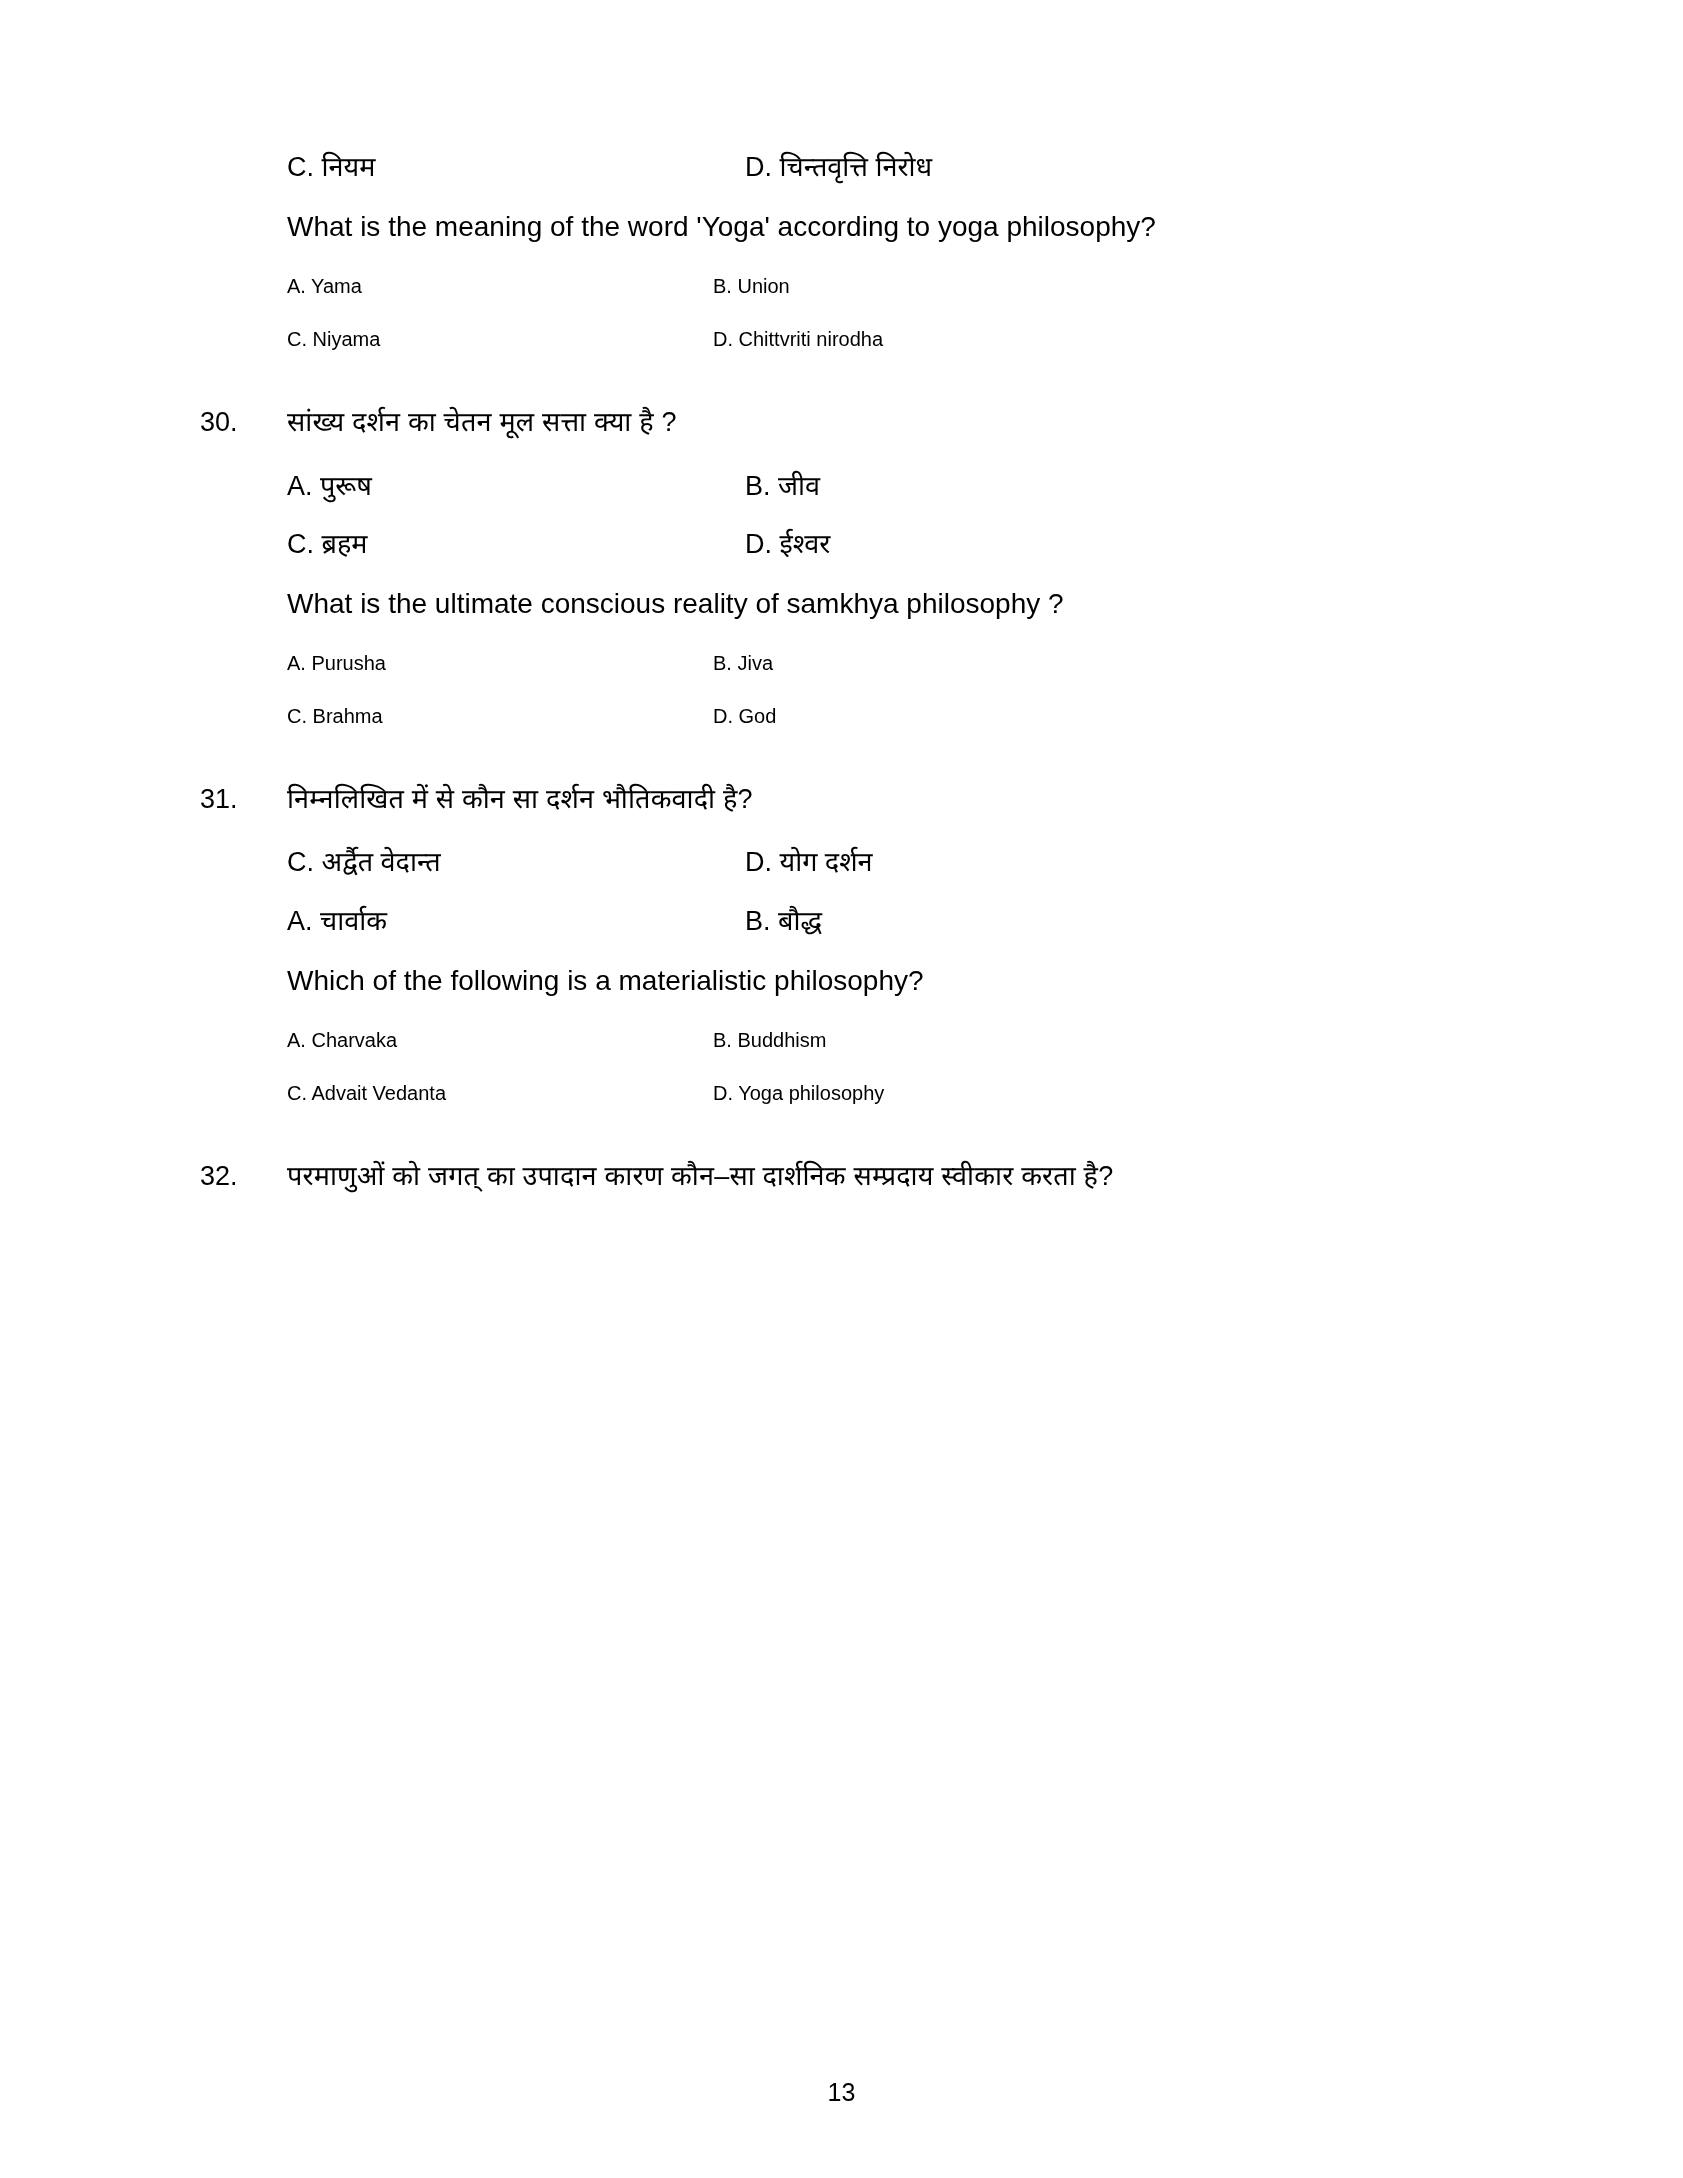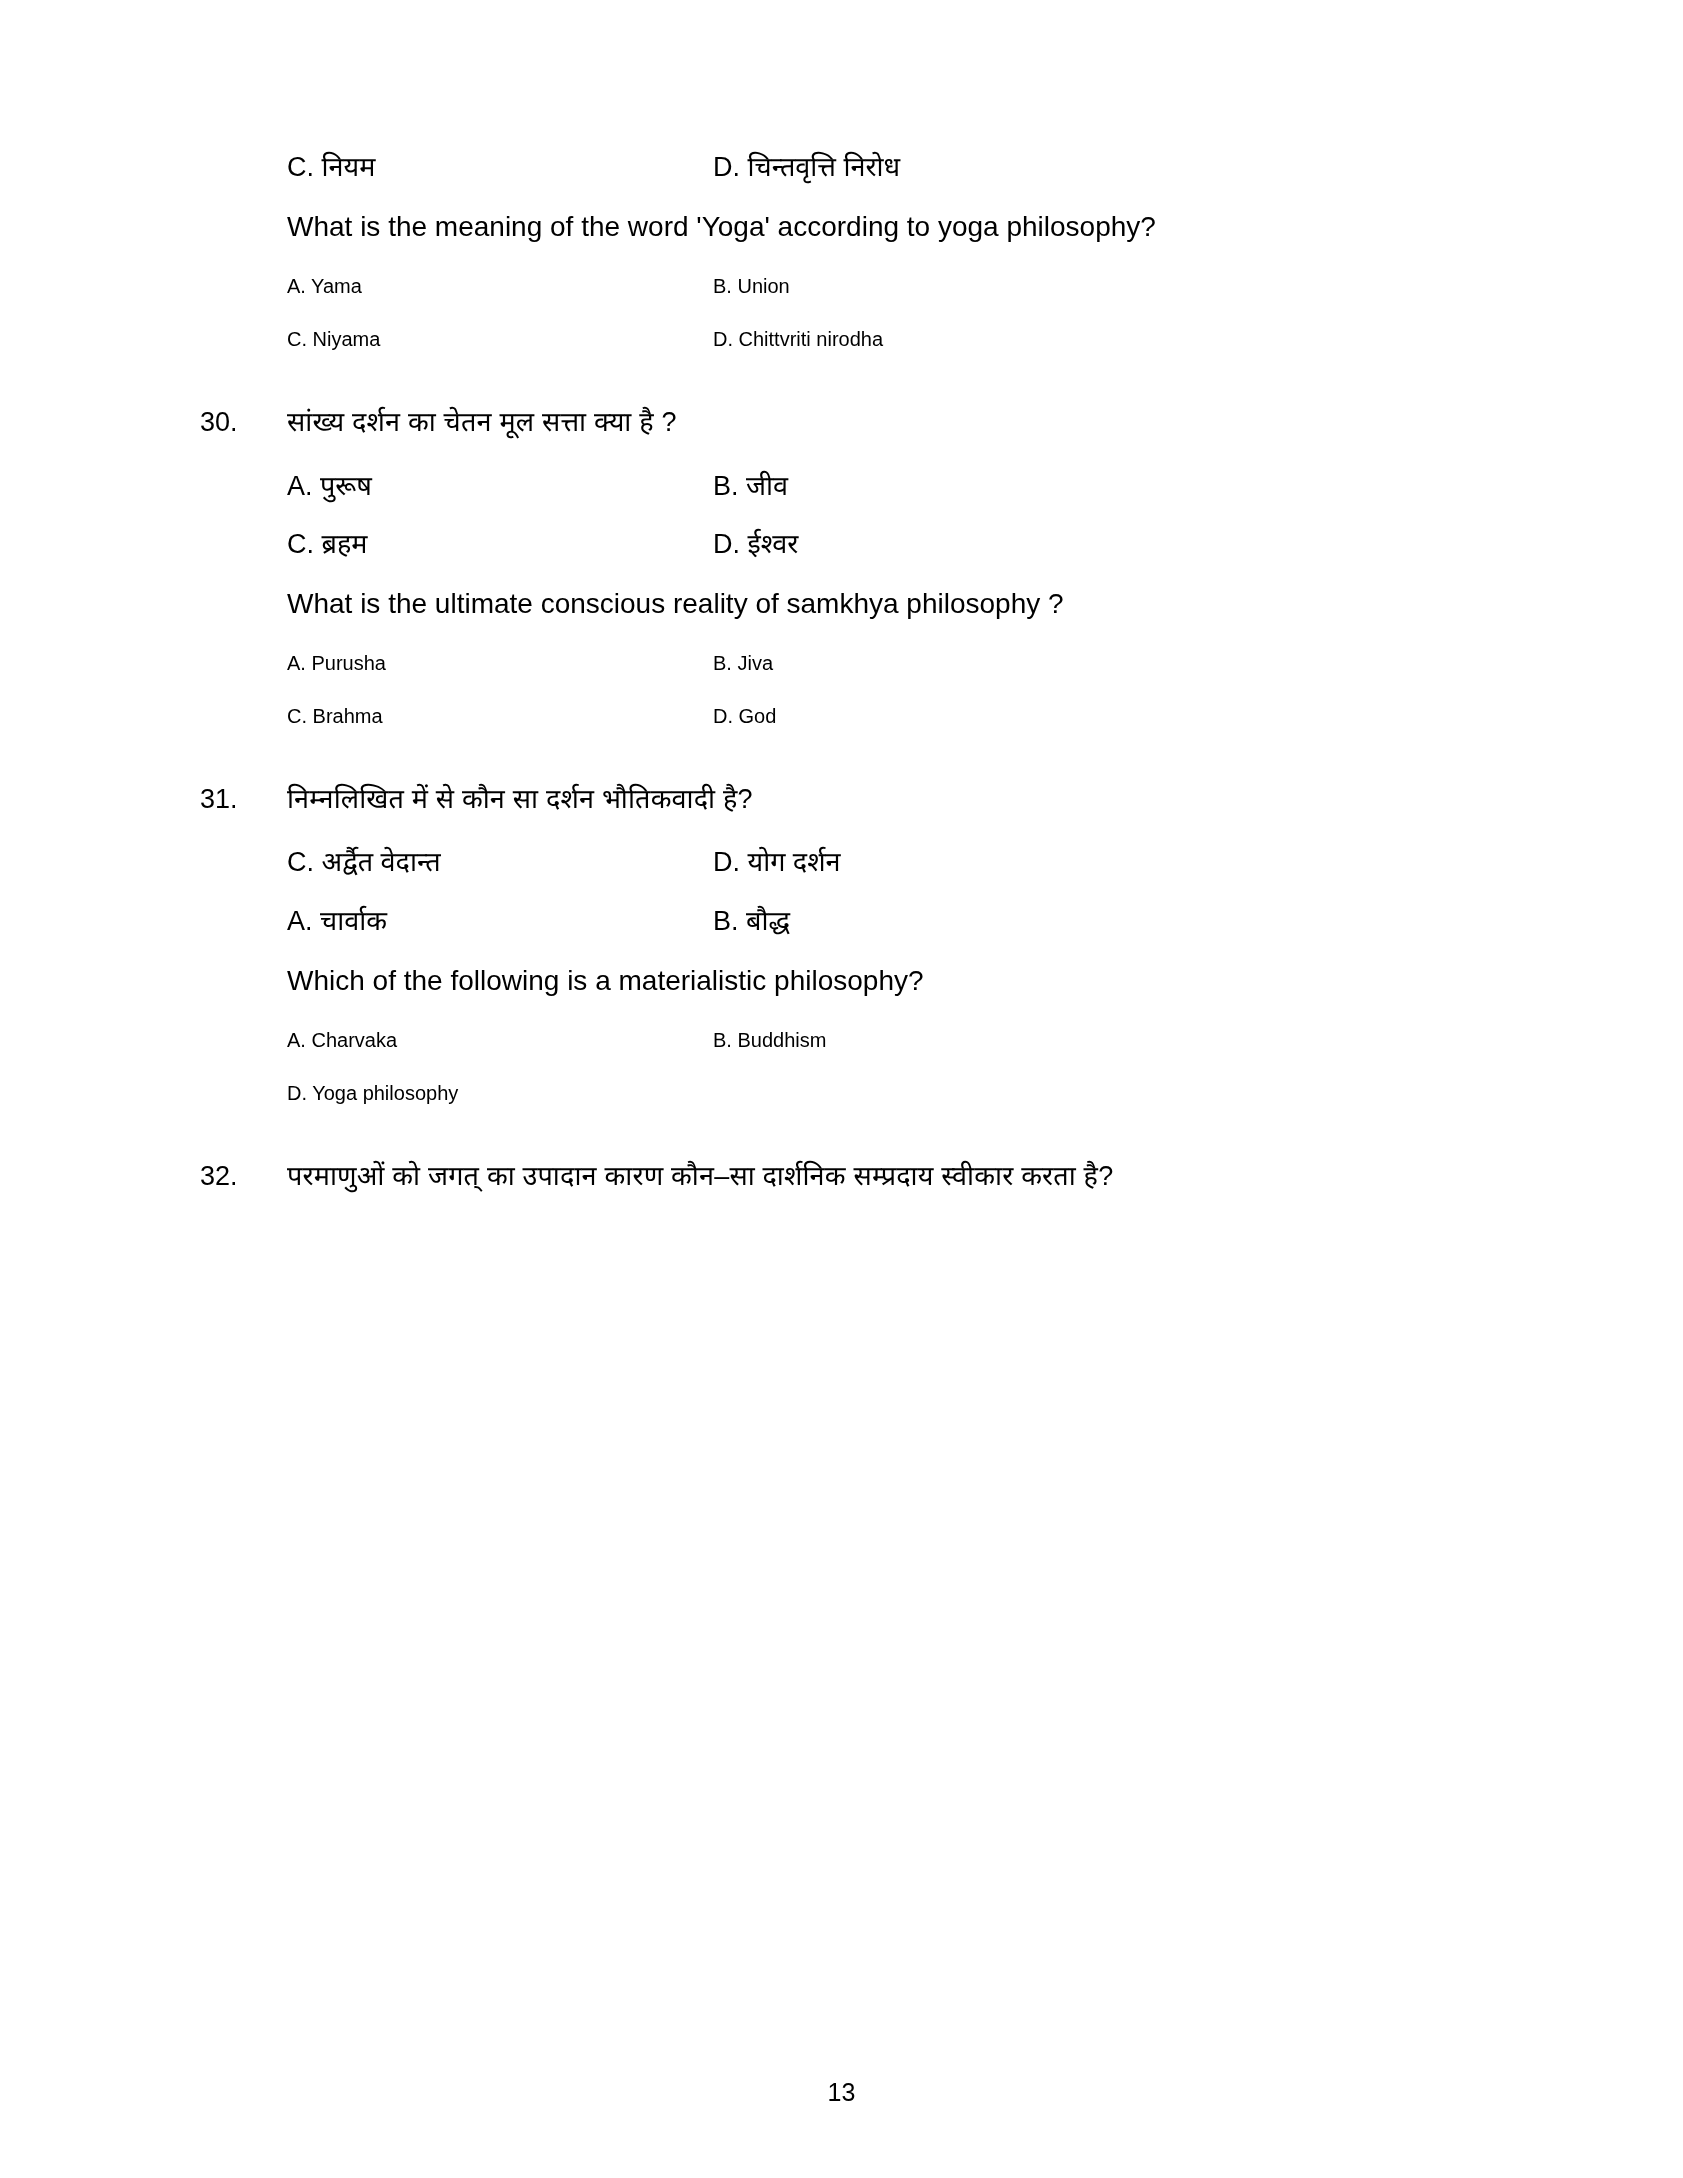--- a/index.html
+++ b/index.html
@@ -49,20 +49,21 @@
   .q-stem.hindi {
     font-size: 27px;
     letter-spacing: 0.2px;
   }
   .opt-row {
     display: flex;
     margin-bottom: 26px;
   }
   .opt-row.tight {
     margin-bottom: 22px;
+    gap: 32px;
   }
   .opt {
     font-size: 20px;
     line-height: 1.35;
   }
   .opt.hindi {
     font-size: 27px;
   }
   .opt-a { width: 426px; flex: 0 0 426px; }
   .opt-b { flex: 1 1 auto; }
@@ -136,20 +137,21 @@
     <div class="opt-row tight">
       <div class="opt hindi opt-a">A. चार्वाक</div>
       <div class="opt hindi opt-b">B. बौद्ध</div>
     </div>
     <div class="q-stem">Which of the following is a materialistic philosophy?</div>
     <div class="opt-row">
       <div class="opt opt-a">A. Charvaka</div>
       <div class="opt opt-b">B. Buddhism</div>
     </div>
     <div class="opt-row">
+      <div class="opt opt-a">C. Advait Vedanta</div>
       <div class="opt opt-b">D. Yoga philosophy</div>
     </div>
   </div>
 
   <div class="spacer-md"></div>
 
   <div class="q-block">
     <div class="q-num">32.</div>
     <div class="q-stem hindi justify">परमाणुओं को जगत् का उपादान कारण कौन–सा दार्शनिक सम्प्रदाय स्वीकार करता है?</div>
   </div>

